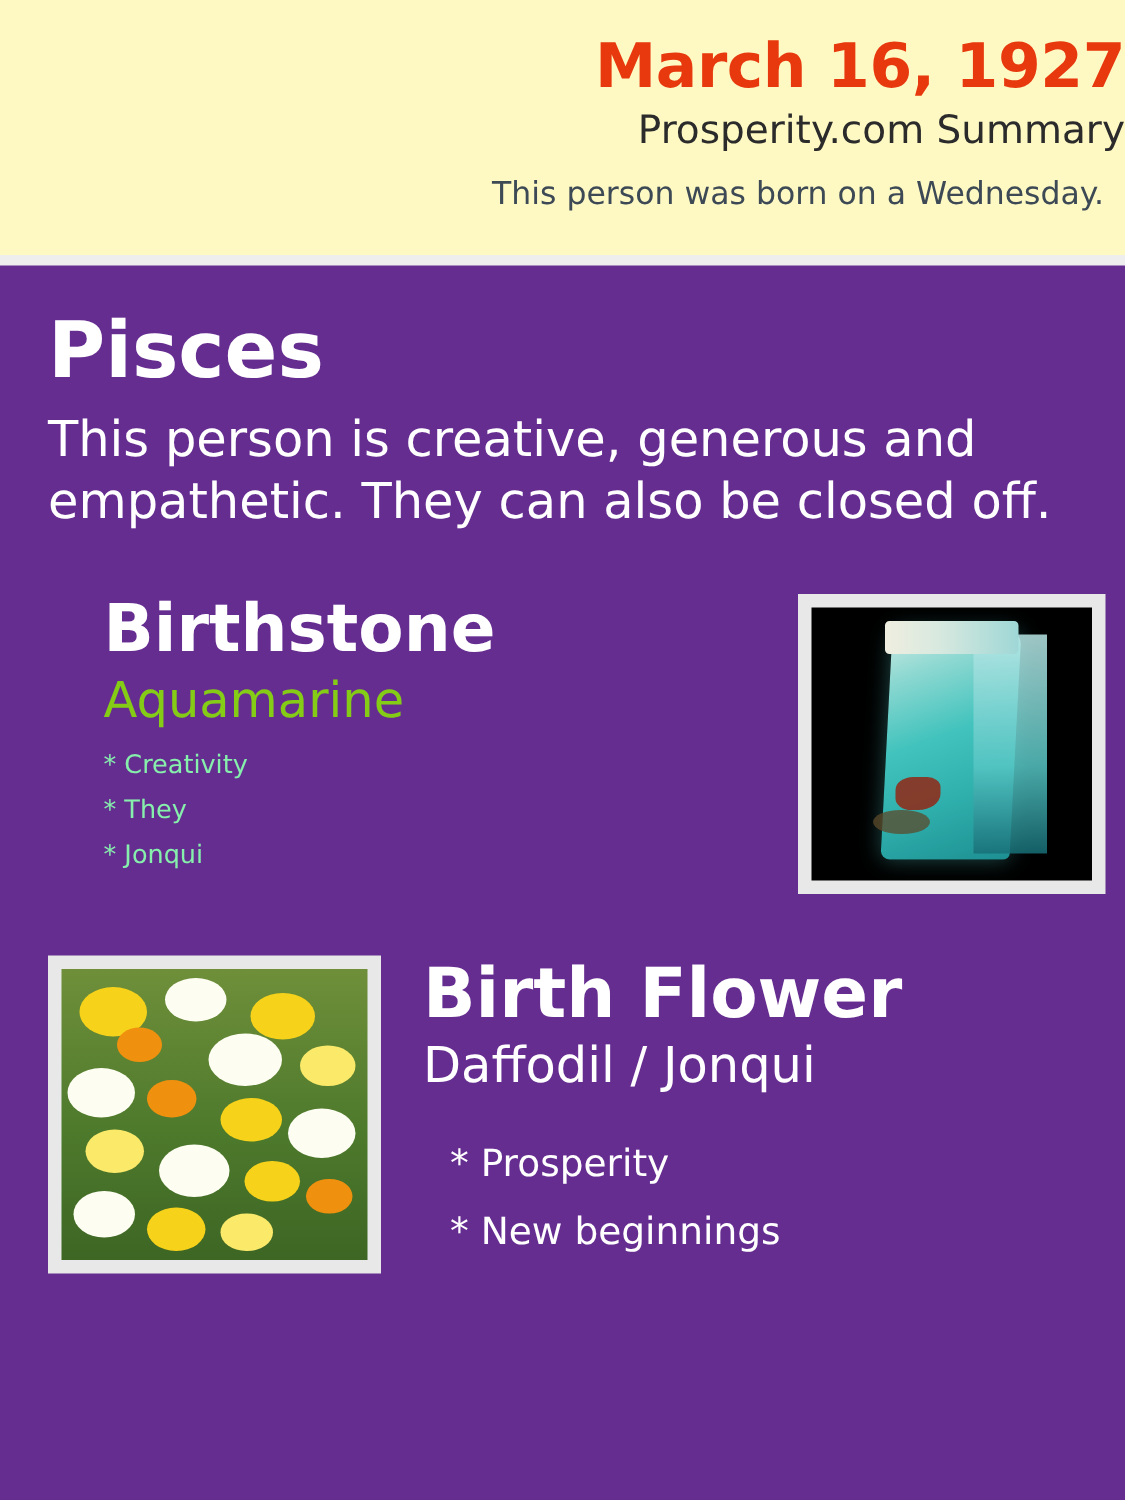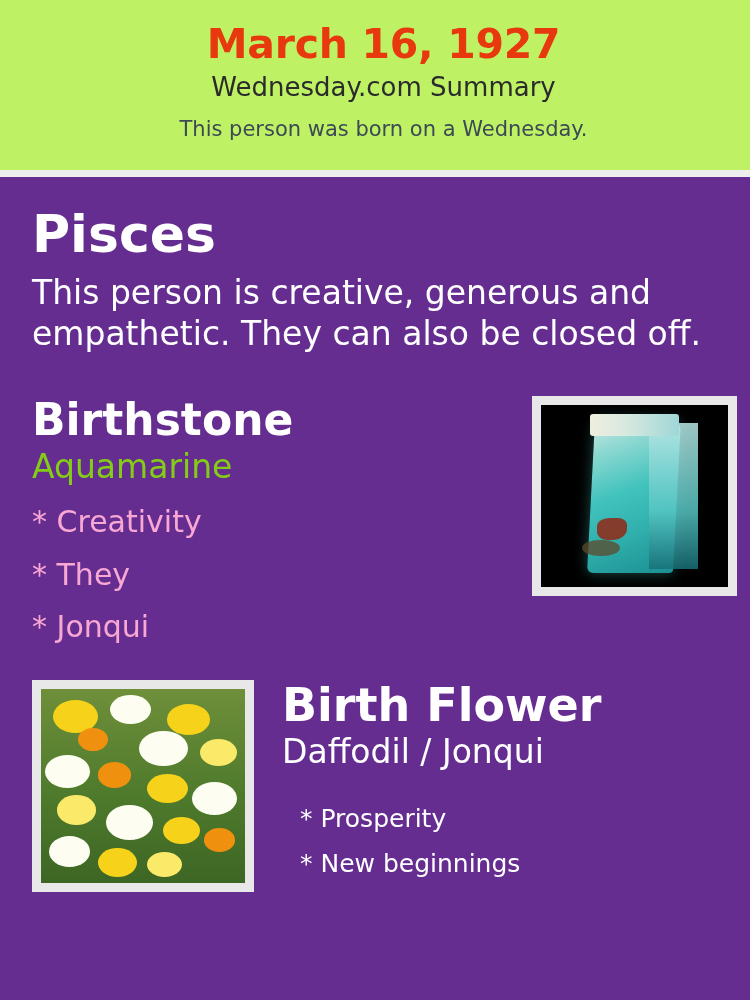--- a/index.html
+++ b/index.html
@@ -15,25 +15,25 @@
   }
   .page {
     width: 750px;
     height: 1000px;
     position: relative;
     background: #662d91;
   }
 
   
   .header {
-    background: #bef264;
+    background: #fef9c3;
     width: 100%;
     padding: 22px 0 14px 17px;
     box-sizing: border-box;
-    text-align: center;
+    text-align: right;
   }
   .header-date {
     color: #e8380d;
     font-size: 41px;
     font-weight: bold;
     line-height: 1.1;
     margin: 0 0 6px 0;
     letter-spacing: -0.3px;
   }
   .header-summary {
@@ -73,40 +73,41 @@
     line-height: 1.25;
     margin: 0;
     max-width: 680px;
   }
 
   
   .stone-row {
     position: relative;
     margin-top: 42px;
     min-height: 215px;
+    margin-left: 37px;
   }
   .stone-text {
     width: 440px;
   }
   .block-title {
     color: #ffffff;
     font-size: 44px;
     font-weight: bold;
     margin: 0 0 2px 0;
     line-height: 1.1;
   }
   .block-sub {
     color: #84cc16;
     font-size: 33px;
     margin: 0 0 10px 0;
     line-height: 1.2;
   }
   .bullet {
-    color: #f9a8d4;
-    font-size: 30px;
+    color: #86efac;
+    font-size: 17px;
     line-height: 1.75;
     margin: 0;
   }
 
   .stone-img {
     position: absolute;
     right: 0;
     top: 0;
     width: 205px;
     height: 200px;
@@ -228,21 +229,21 @@
     margin: 0 0 0 18px;
   }
 </style>
 </head>
 <body>
 
 <div class="page">
 
   <div class="header">
     <div class="header-date">March 16, 1927</div>
-    <div class="header-summary">Wednesday.com Summary</div>
+    <div class="header-summary">Prosperity.com Summary</div>
     <div class="header-born">This person was born on a Wednesday.</div>
   </div>
   <div class="header-rule"></div>
 
   <div class="body">
 
     <div>
       <div class="sign-name">Pisces</div>
       <div class="sign-desc">This person is creative, generous and empathetic. They can also be closed off.</div>
     </div>

